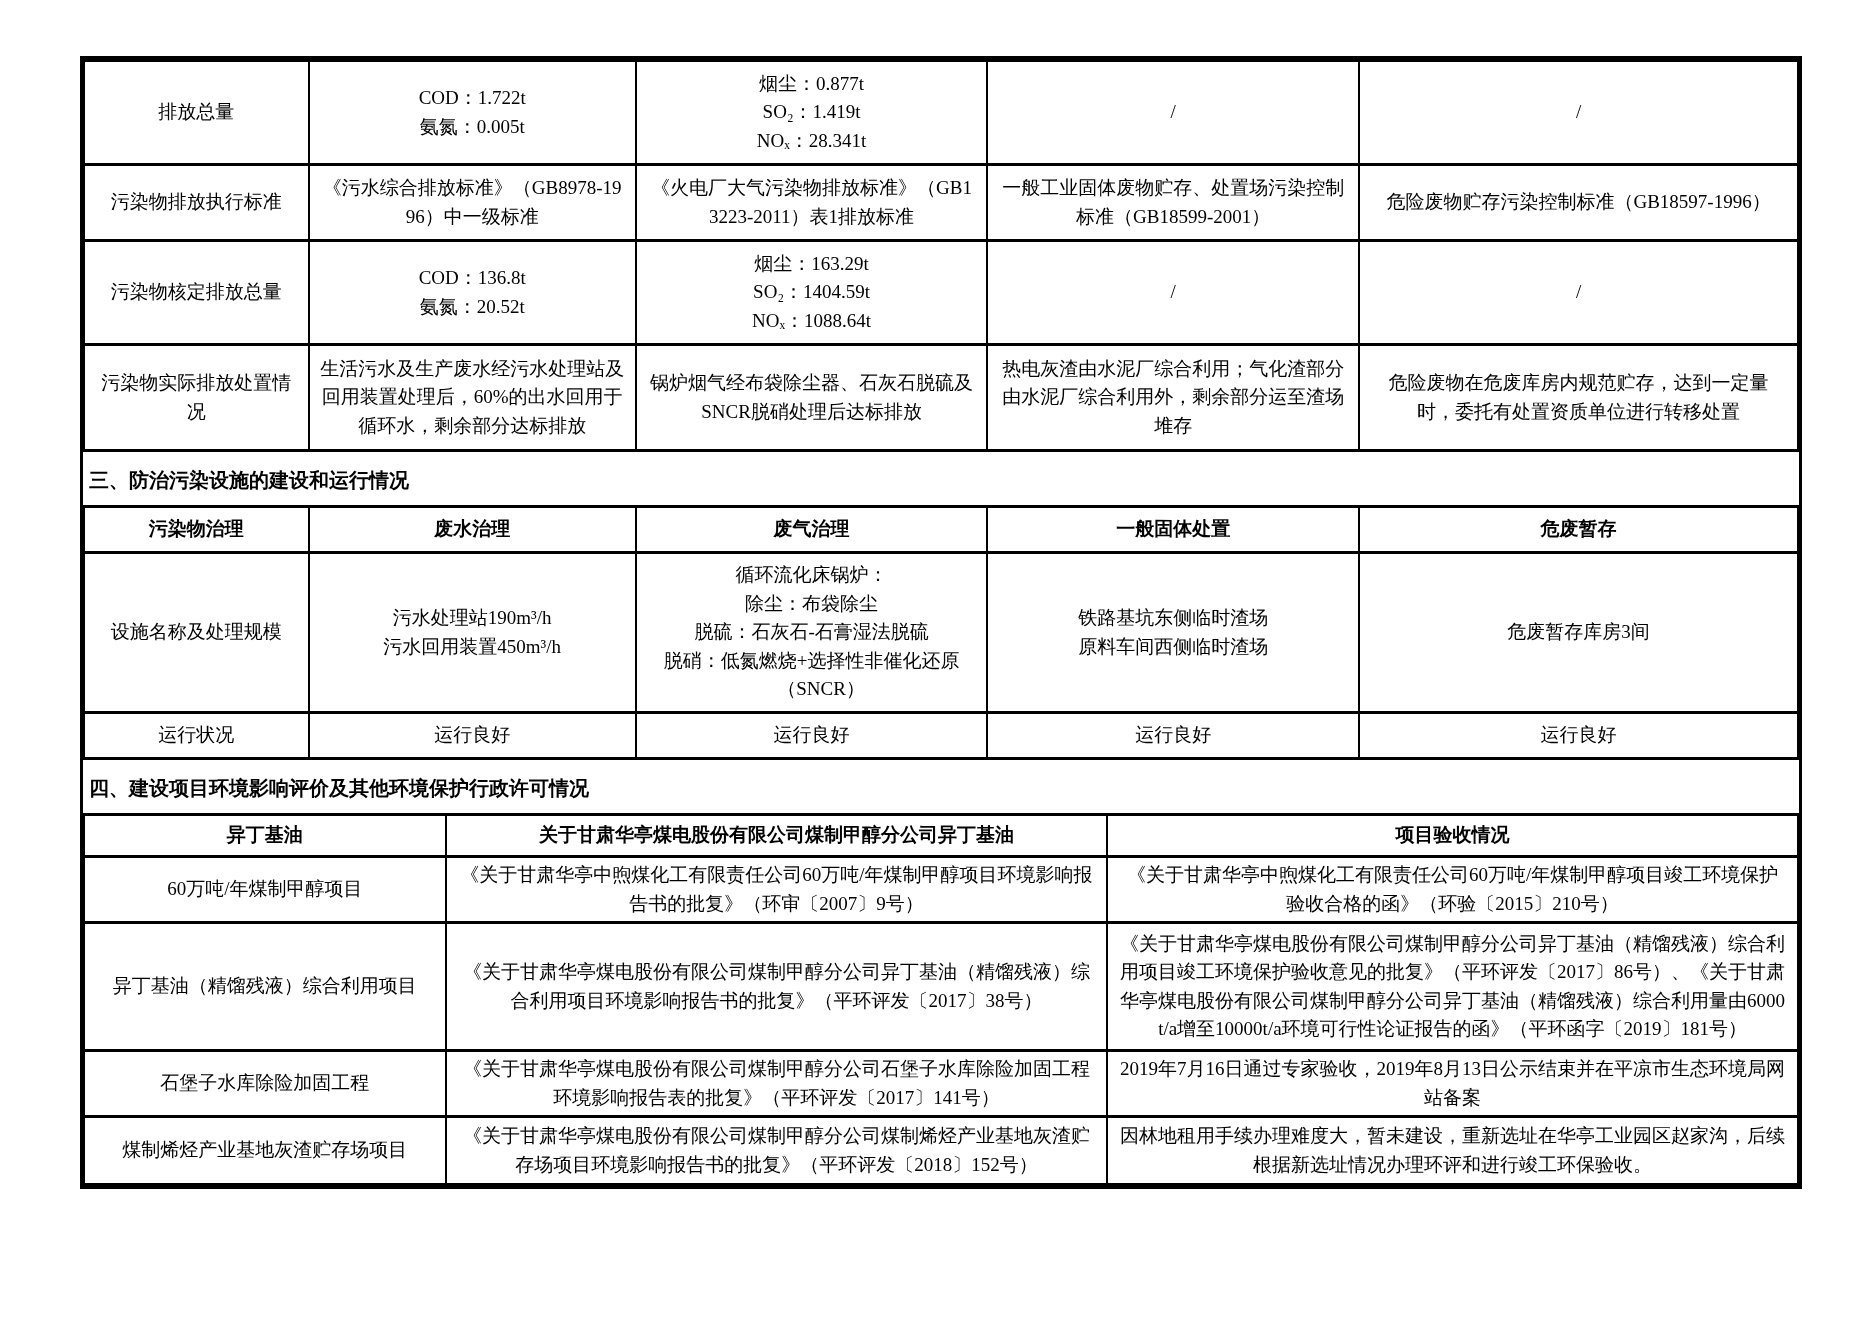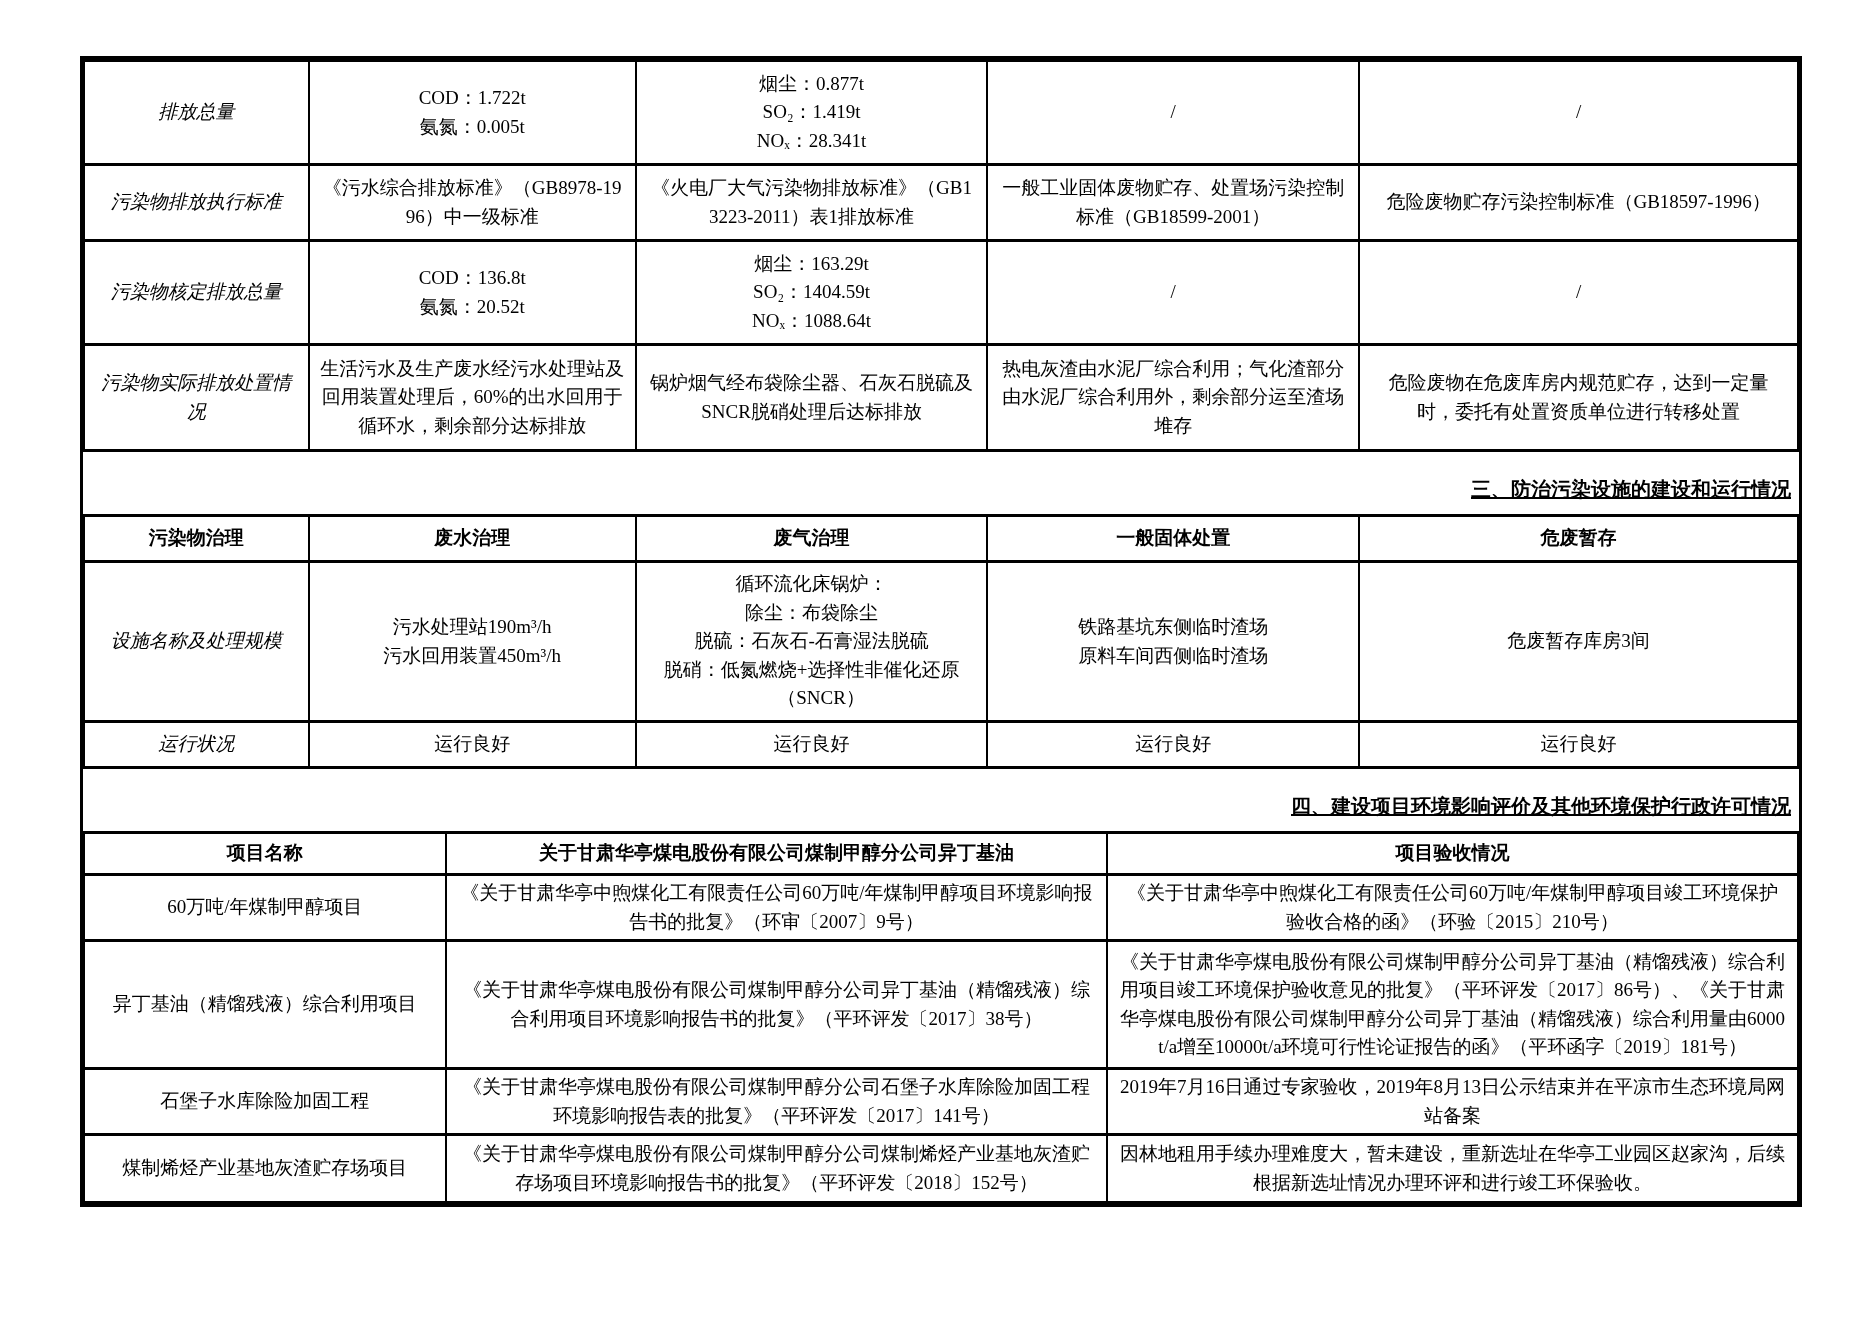--- a/index.html
+++ b/index.html
@@ -12,25 +12,25 @@
     border:3px solid #000;
   }
   table.grid{width:100%;border-collapse:collapse;table-layout:fixed;}
   table.grid td, table.grid th{
     border:2px solid #000;border-top-width:3px;border-bottom-width:3px;
     padding:3px 10px;text-align:center;vertical-align:middle;
     font-size:19px;line-height:1.5;font-weight:normal;
     white-space:pre-line;word-break:break-all;
   }
   table.grid th{font-weight:bold;}
-  td.lbl{font-weight:bold;font-style:italic;}
+  td.lbl{font-weight:bold;}
   td.left{text-align:left;padding-left:14px;}
   .sec-title{
-    font-weight:bold;font-size:20px;text-align:right;
-    padding:24px 8px 12px 6px;line-height:1.3;text-decoration:underline;
+    font-weight:bold;font-size:20px;text-align:left;
+    padding:15px 8px 12px 6px;line-height:1.3;
   }
 </style>
 </head>
 <body>
 
 <div class="page">
   <div class="doc">
 
     <table class="grid">
       <colgroup>
@@ -122,21 +122,21 @@
     <div class="sec-title">四、建设项目环境影响评价及其他环境保护行政许可情况</div>
 
     <table class="grid">
       <colgroup>
         <col style="width:21.1%">
           <col style="width:38.6%">
           <col style="width:40.3%">
       </colgroup>
       <tbody>
           <tr style="height:42px">
-        <th>项目名称</th>
+        <th>异丁基油</th>
         <th>关于甘肃华亭煤电股份有限公司煤制甲醇分公司异丁基油</th>
         <th>项目验收情况</th>
       </tr>
       <tr style="height:58px">
         <td>60万吨/年煤制甲醇项目</td>
         <td>《关于甘肃华亭中煦煤化工有限责任公司60万吨/年煤制甲醇项目环境影响报告书的批复》（环审〔2007〕9号）</td>
         <td>《关于甘肃华亭中煦煤化工有限责任公司60万吨/年煤制甲醇项目竣工环境保护验收合格的函》（环验〔2015〕210号）</td>
       </tr>
       <tr style="height:128px">
         <td>异丁基油（精馏残液）综合利用项目</td>

